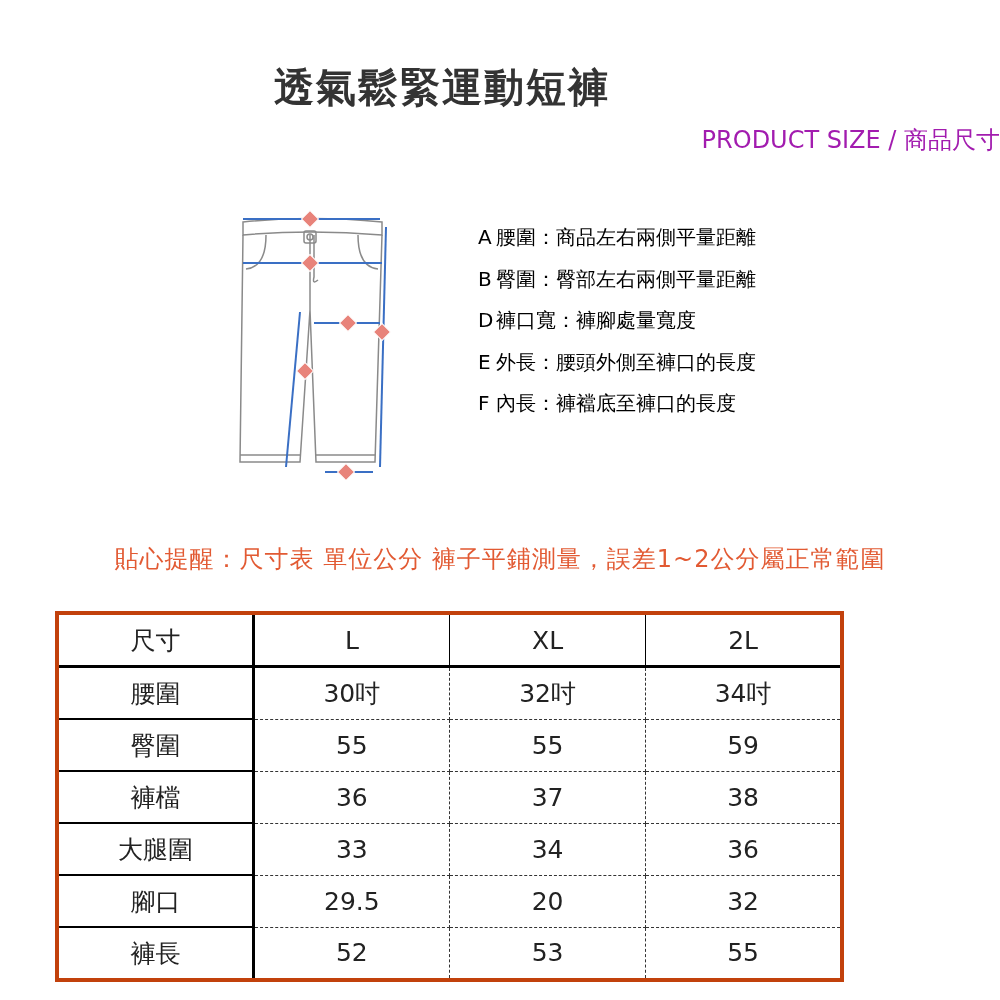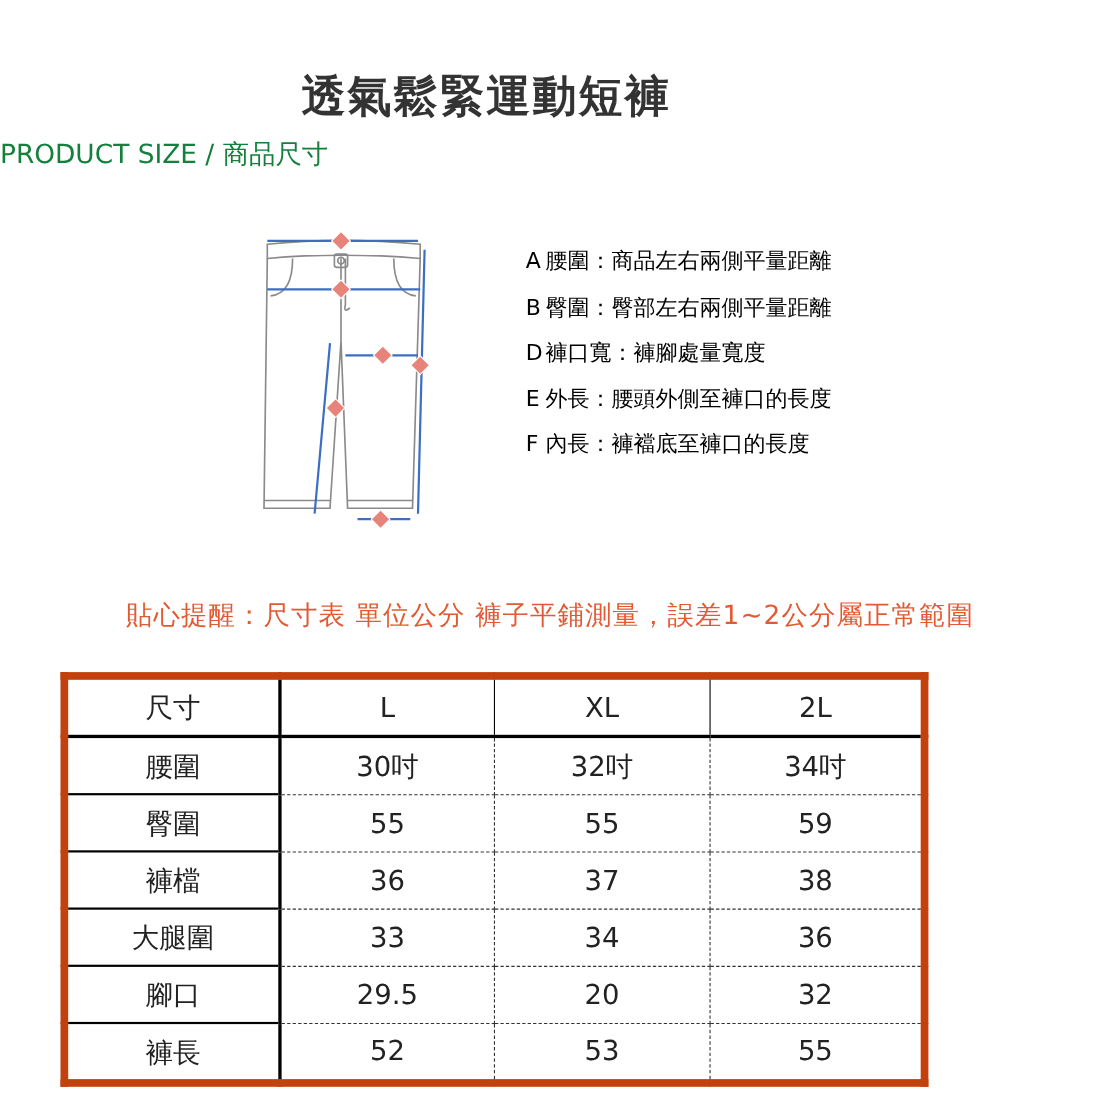--- a/index.html
+++ b/index.html
@@ -1,29 +1,29 @@
 <!DOCTYPE html>
 <html><head>
 <meta charset="utf-8">
 <style>
   html, body { margin:0; padding:0; background:#ffffff; }
   body { width:1000px; height:1000px; position:relative; overflow:hidden;
          font-family:"DejaVu Sans","Liberation Sans",sans-serif; color:#222; }
   .title { position:absolute; top:60px; left:0; width:884px; text-align:center;
            font-size:40px; font-weight:bold; color:#333; letter-spacing:2px; }
-  .subtitle { position:absolute; top:124px; left:0; width:1000px; text-align:left;
-              font-size:24px; color:#15803d; }
+  .subtitle { position:absolute; top:124px; left:0; width:1000px; text-align:right;
+              font-size:24px; color:#a21caf; }
   .diagram { position:absolute; left:230px; top:205px; width:180px; height:275px; }
   .legend { position:absolute; left:478px; top:222px; }
   .legend-item { font-size:20px; color:#000000; height:41.5px; line-height:30px; white-space:nowrap; }
   .legend-letter { display:inline-block; width:18px; }
   .notice { position:absolute; top:543px; left:0; width:1000px; text-align:center;
             font-size:24px; color:#e25a33; letter-spacing:1px; }
   table.size { position:absolute; left:55px; top:611px; width:789px; height:357px;
-               border-collapse:collapse; border:7px solid #c2410c; table-layout:fixed; }
+               border-collapse:collapse; border:4px solid #c2410c; table-layout:fixed; }
   table.size th, table.size td { font-weight:normal; font-size:25px; text-align:center;
       color:#222; height:50px; padding:0; }
   table.size th { border-bottom:3px solid #000; border-right:1px solid #000; }
   table.size td { border-bottom:1px dashed #333; border-right:1px dashed #333; }
   table.size td.rowhead { border-right:3px solid #000; border-bottom:2px solid #000; }
   table.size th.colhead0 { border-right:3px solid #000; }
   table.size tr:last-child td { border-bottom:none;margin-top:31px; }
   table.size td:last-child, table.size th:last-child { border-right:none; }
 </style>
 </head>

